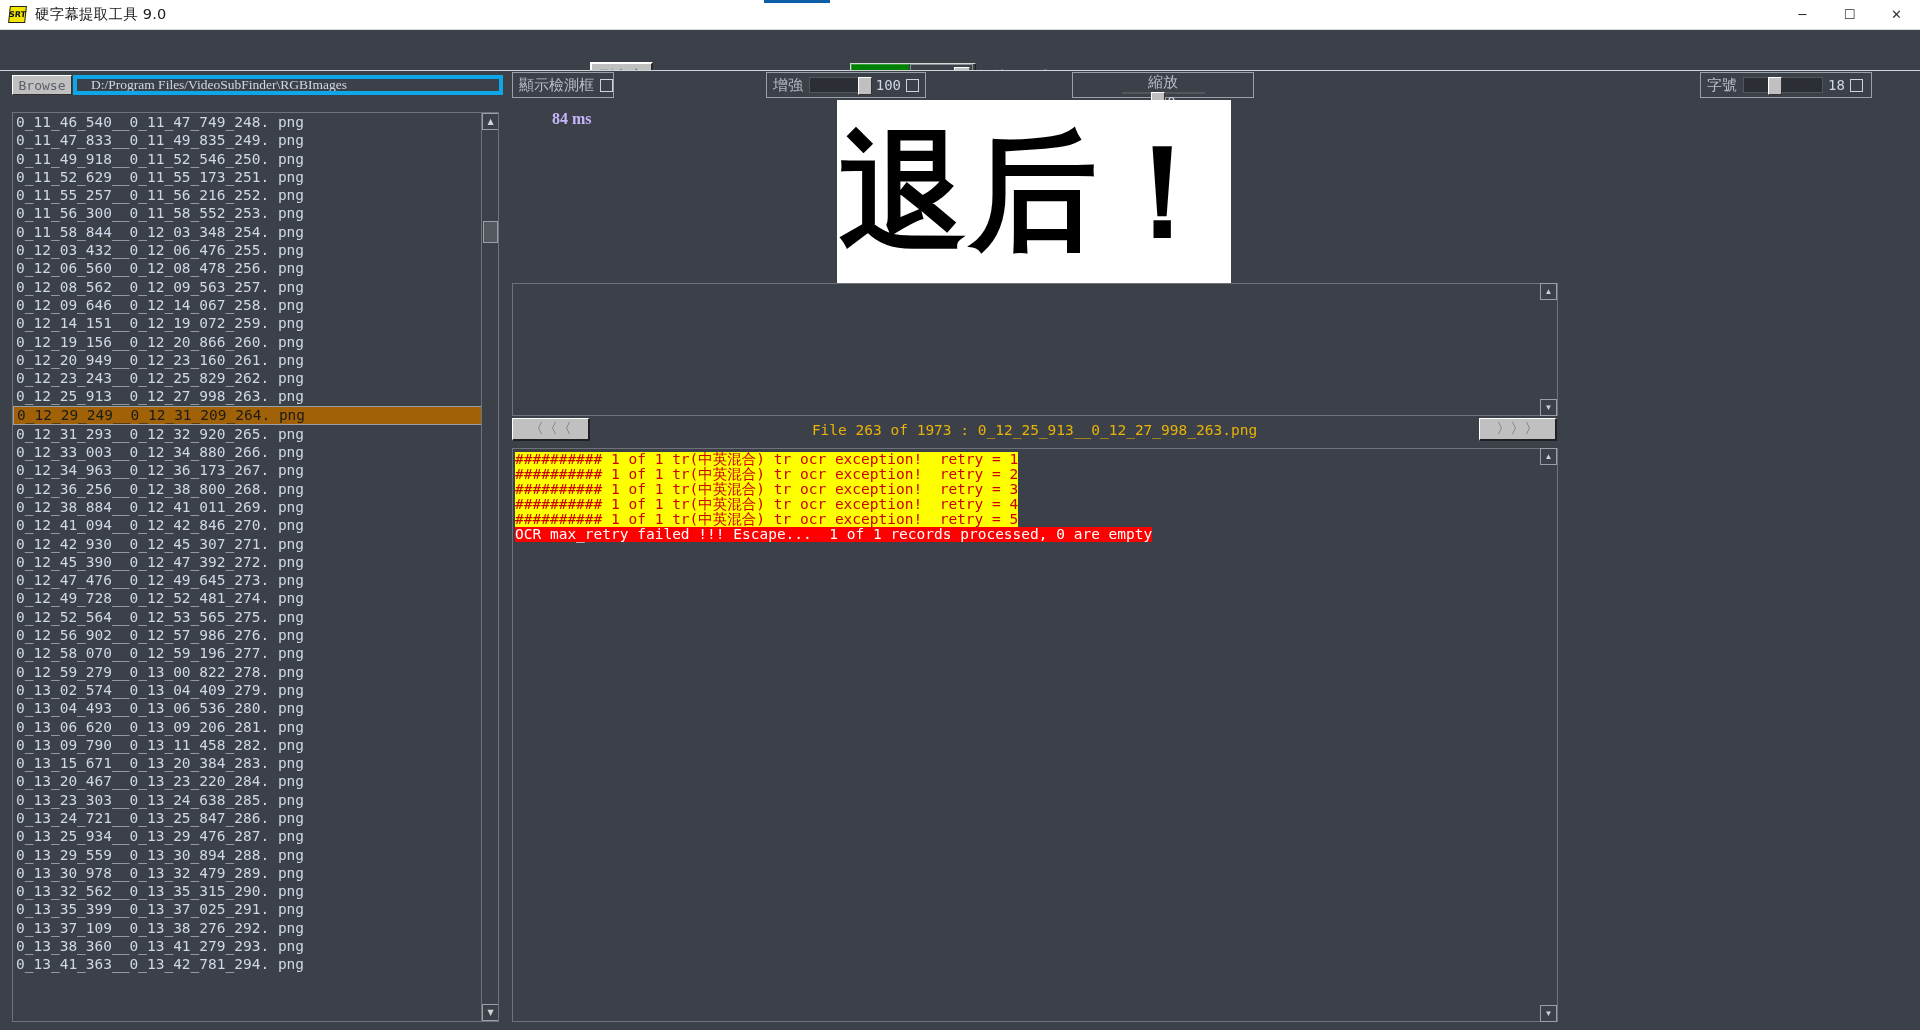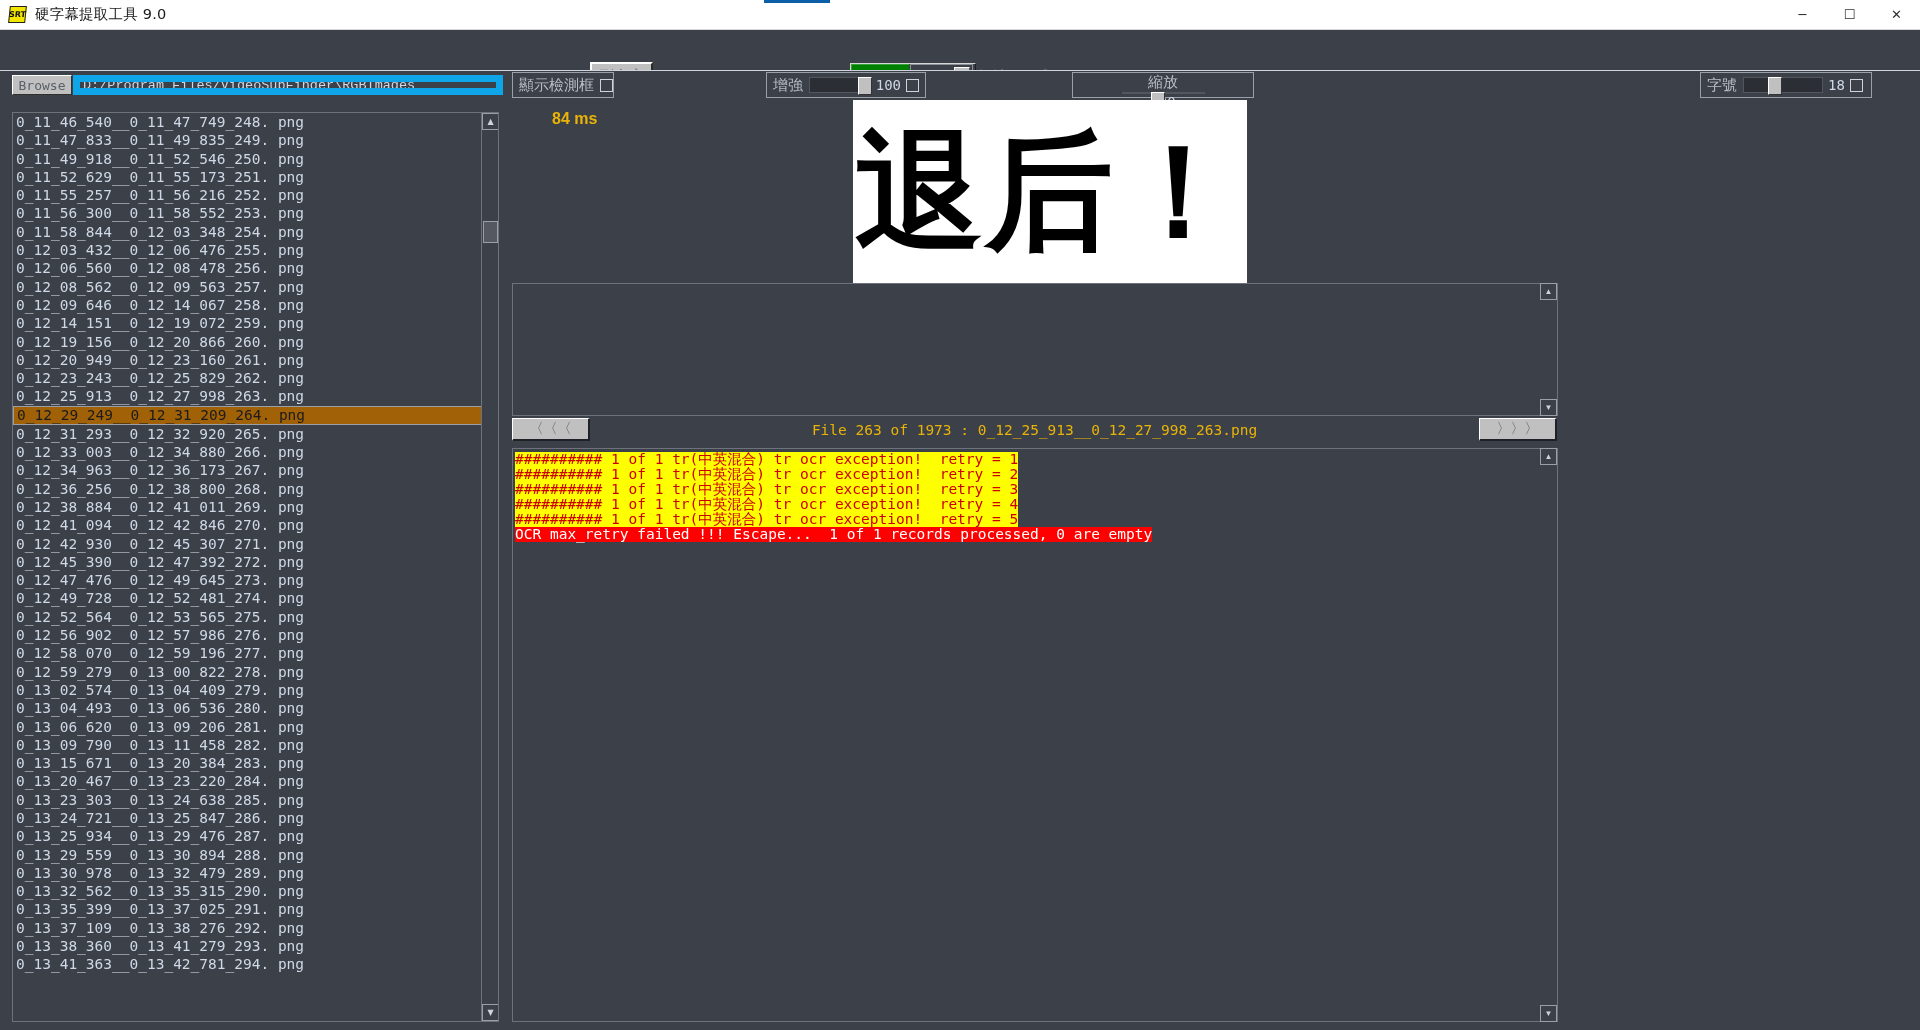--- a/index.html
+++ b/index.html
@@ -111,23 +111,23 @@
     position: absolute; left: 12px; top: 75px; width: 60px; height: 20px;
     background: #c0c0c0; color: #5a5f68;
     border-top: 1px solid #ffffff; border-left: 1px solid #ffffff;
     border-right: 1px solid #303030; border-bottom: 1px solid #303030;
     font-family: "DejaVu Sans Mono", monospace; font-size: 13px;
     display: flex; align-items: center; justify-content: center;
   }
   .path-field {
     position: absolute; left: 73px; top: 75px; width: 430px; height: 20px;
     background: #3c4048; color: #cfd8e6;
-    border: 7px solid #0ea5e9;
-    font-family: Liberation Mono, monospace; font-size: 13.5px;
-    display: flex; align-items: center; padding-left: 3px;
+    border: 4px solid #0ea5e9;
+    font-family: Liberation Serif, serif; font-size: 13.5px;
+    display: flex; align-items: center; padding-left: 14px;
     white-space: nowrap; overflow: hidden;
   }
   .grp {
     position: absolute; top: 72px; height: 26px;
     border: 1px solid #9aa0a8;
     display: flex; align-items: center;
   }
   .grp .lbl {
     color: #b9bec7; font-size: 15px; padding: 0 6px;
     font-family: "DejaVu Sans", "Liberation Sans", sans-serif; white-space: nowrap;
@@ -182,27 +182,27 @@
     background: #55595f; border: 1px solid #9aa0a8;
   }
 
   
   .preview {
     position: absolute; left: 512px; top: 100px; width: 1062px; height: 183px;
     background: #3c4048;
   }
   .ms-label {
     position: absolute; left: 40px; top: 10px;
-    color: #eab308; font-family: Liberation Sans, sans-serif;
+    color: #c4b5fd; font-family: Liberation Serif, serif;
     font-size: 16px; font-weight: bold;
   }
   .img-canvas {
     position: absolute; left: 325px; top: 0px; width: 394px; height: 183px;
     background: #ffffff; overflow: hidden;
-    display: flex; align-items: center; justify-content: center; margin-left: 16px;
+    display: flex; align-items: center; justify-content: center;
   }
   .img-canvas .glyphs {
     font-family: "DejaVu Sans", sans-serif;
     font-size: 128px; color: #000; line-height: 1;
     letter-spacing: 2px; font-weight: 600;
     white-space: nowrap;
   }
   .midpane {
     position: absolute; left: 512px; top: 283px; width: 1046px; height: 133px;
     background: #3c4048; border: 1px solid #6e737b;

